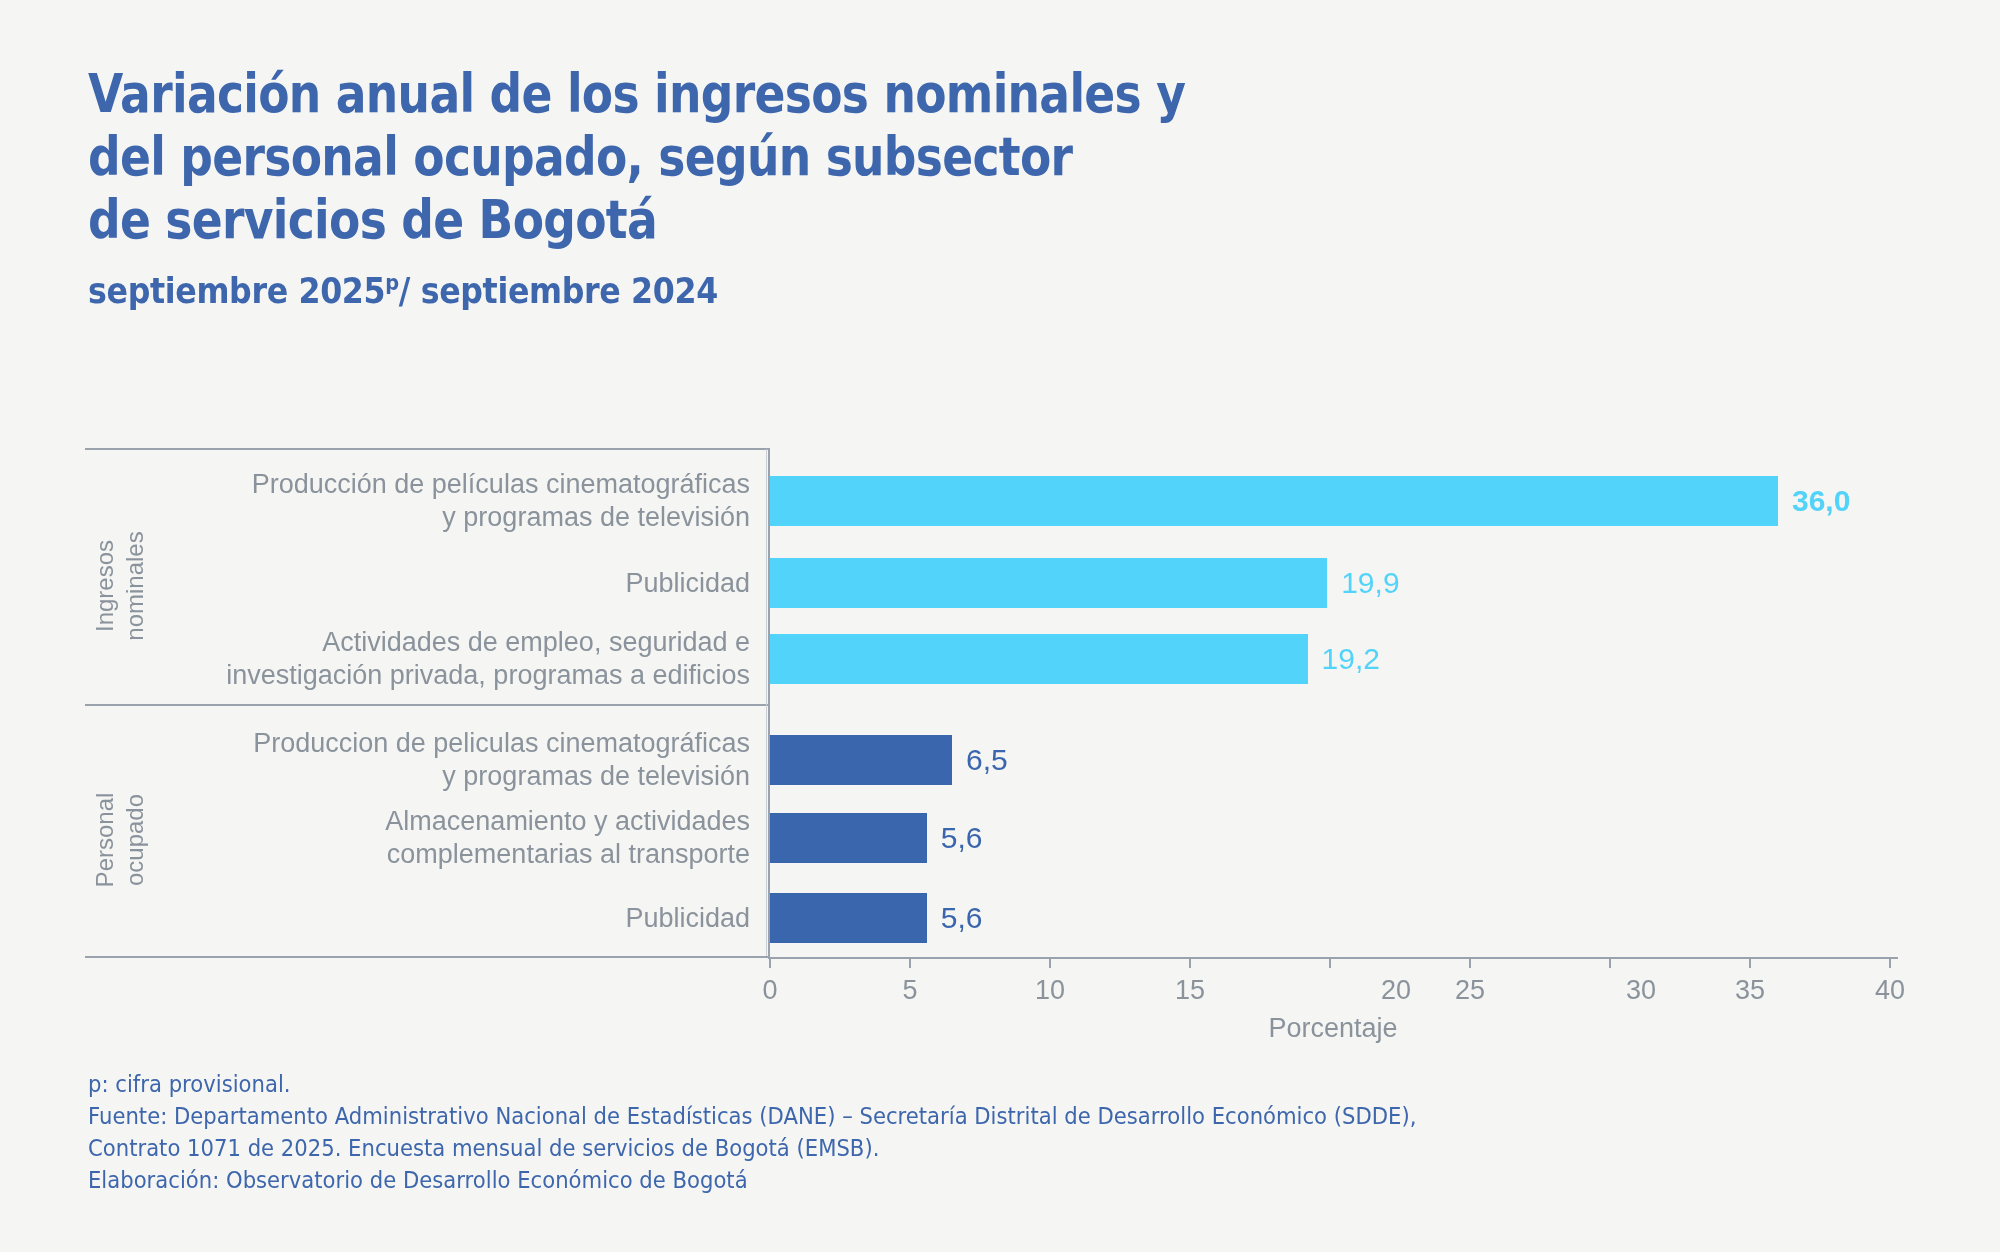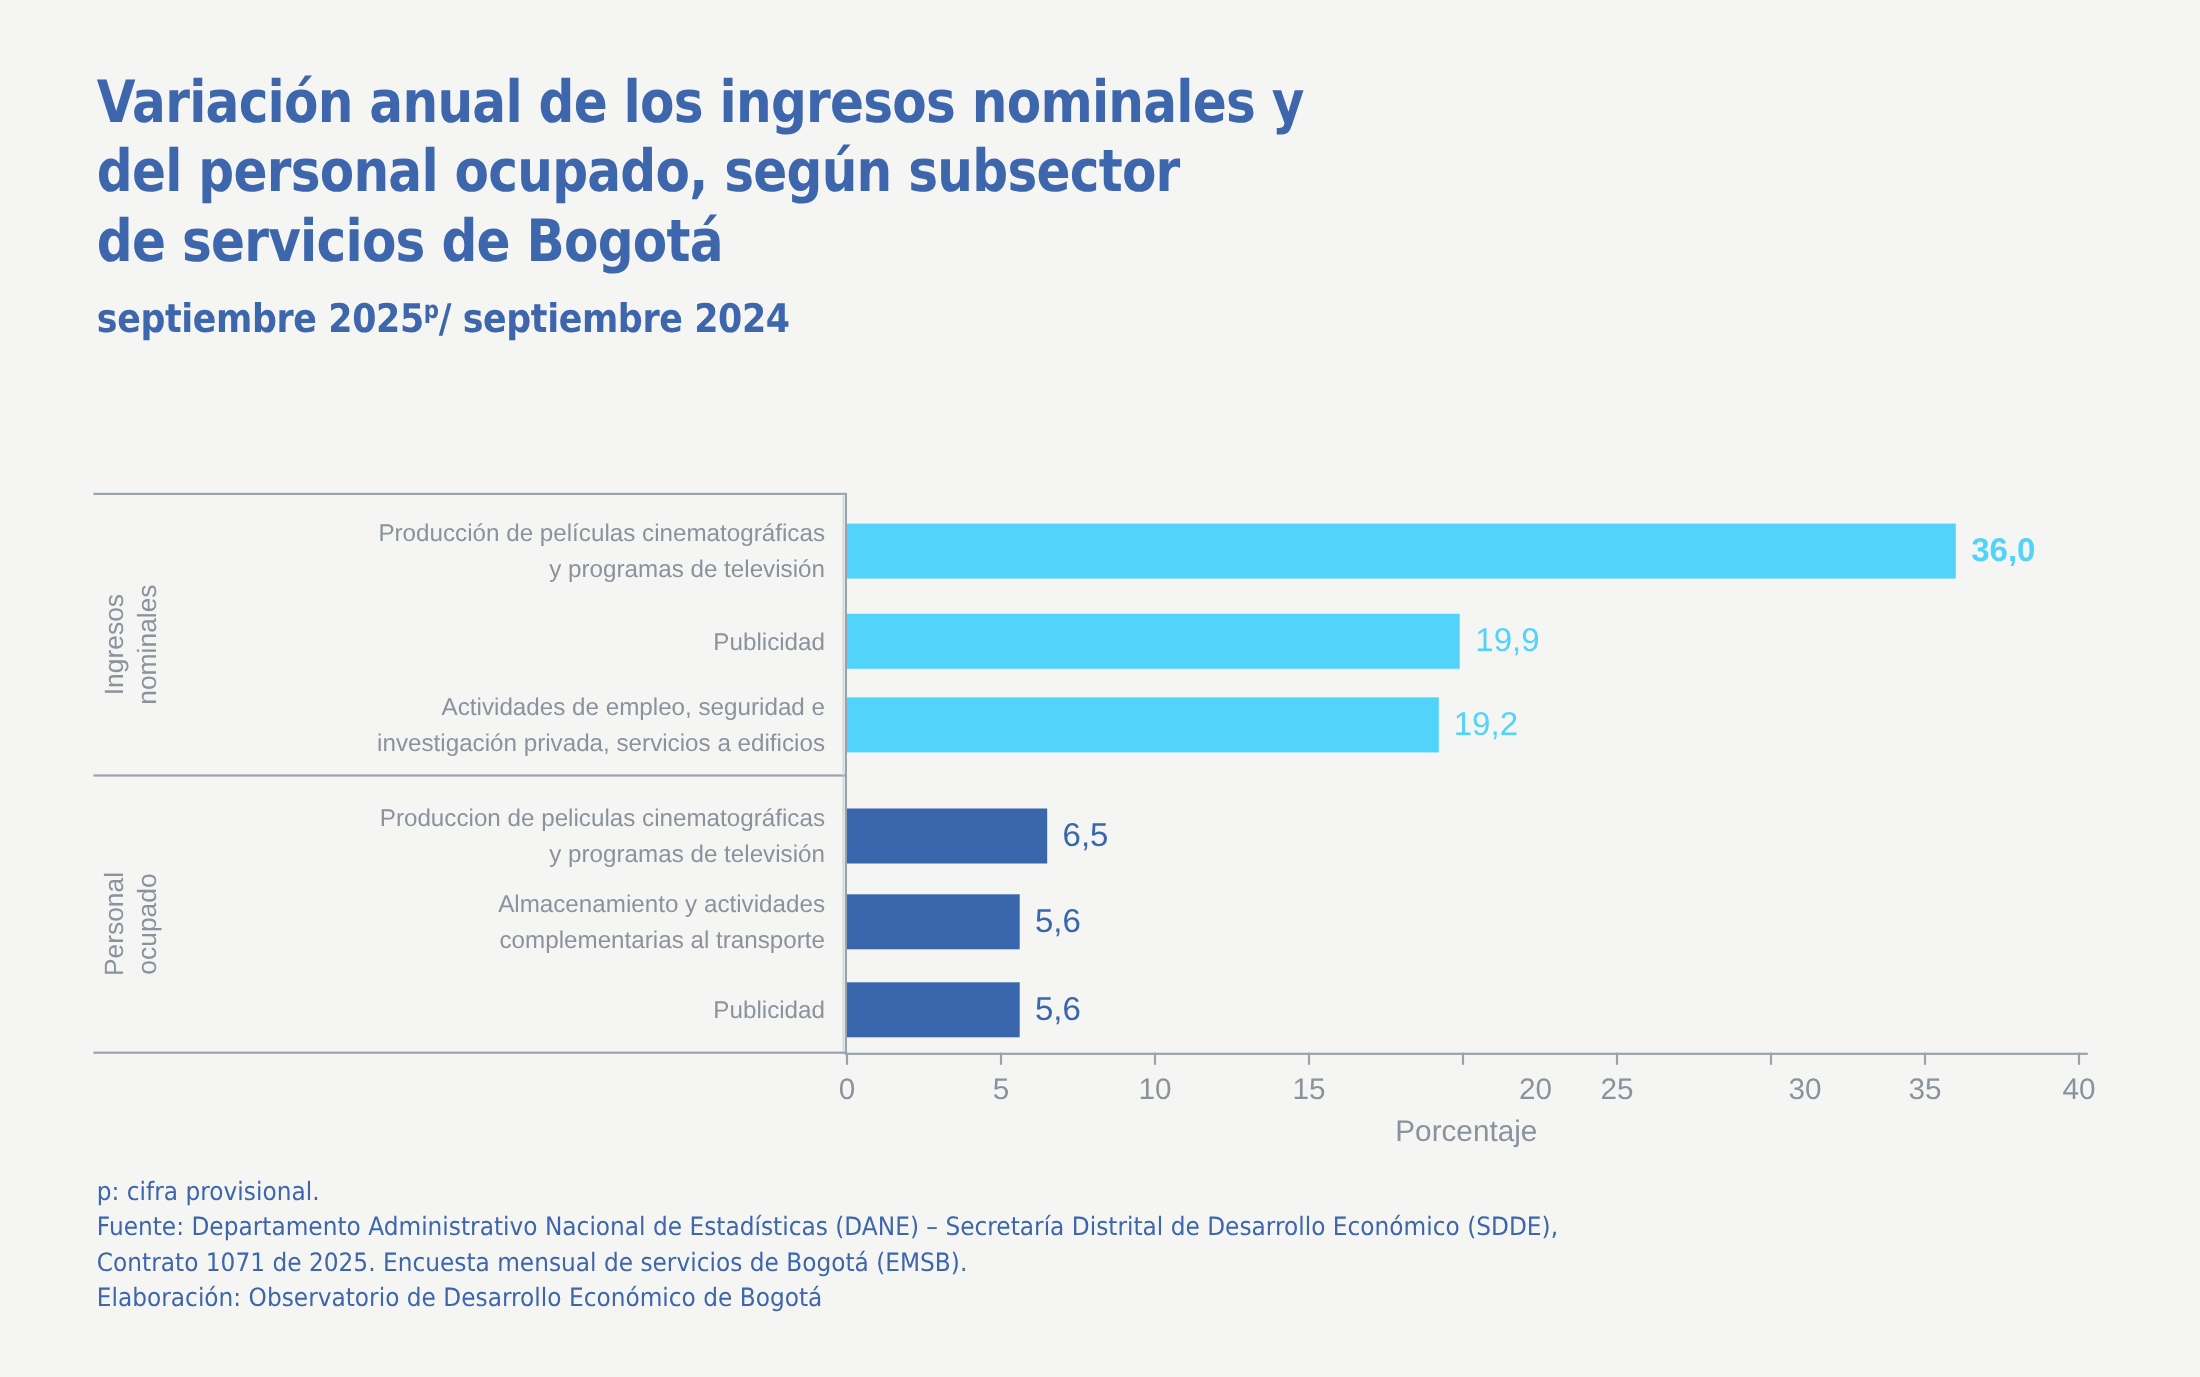--- a/index.html
+++ b/index.html
@@ -137,21 +137,21 @@
     transform: translateY(-50%);
   }
 
   
   .cat-label {
     position: absolute;
     right: 1232px;            
     width: 600px;
     text-align: right;
     color: #8a939c;
-    font-size: 22px;
+    font-size: 27px;
     line-height: 33px;
     transform: translateY(-50%);
     padding-right: 18px;
     box-sizing: border-box;
   }
 
   
   .grp-label {
     position: absolute;
     color: #8a939c;
@@ -229,21 +229,21 @@
       </div>
       <div class="bar" style="top: 558px; width: 557.2px; height: 50px; background: rgb(82, 211, 249);"></div>
       <div class="bar-value" style="left: 1341.2px; top: 583px; color: rgb(82, 211, 249);">19,9</div>
       <div class="cat-label" style="top: 583px;">
         <div>Publicidad</div>
       </div>
       <div class="bar" style="top: 634px; width: 537.6px; height: 50px; background: rgb(82, 211, 249);"></div>
       <div class="bar-value" style="left: 1321.6px; top: 659px; color: rgb(82, 211, 249);">19,2</div>
       <div class="cat-label" style="top: 659px;">
         <div>Actividades de empleo, seguridad e</div>
-        <div>investigación privada, servicios a edificios</div>
+        <div>investigación privada, programas a edificios</div>
       </div>
       <div class="grp-label" style="left: 30px; top: 556px; width: 180px; transform: rotate(-90deg);">
         <div>Ingresos</div>
         <div>nominales</div>
       </div>
       <div class="bar" style="top: 735px; width: 182px; height: 50px; background: rgb(58, 102, 174);"></div>
       <div class="bar-value" style="left: 966px; top: 760px; color: rgb(58, 102, 174);">6,5</div>
       <div class="cat-label" style="top: 760px;">
         <div>Produccion de peliculas cinematográficas</div>
         <div>y programas de televisión</div>

